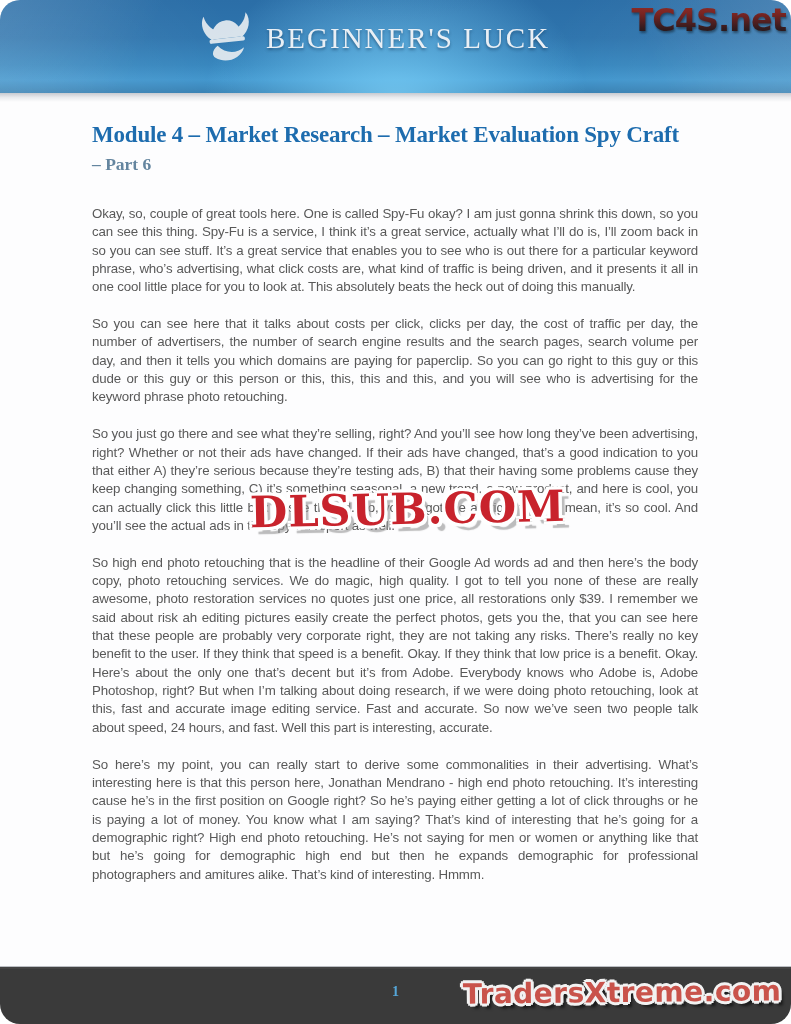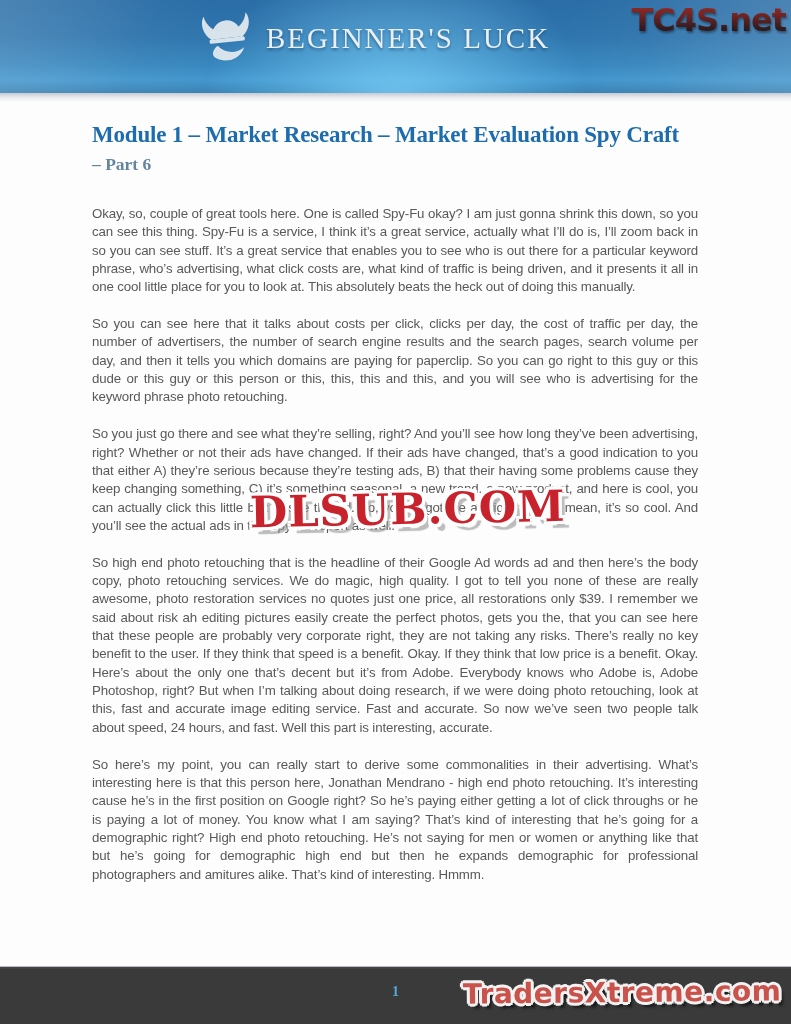--- a/index.html
+++ b/index.html
@@ -4,20 +4,21 @@
 <style>
   * { box-sizing: border-box; }
   html, body { margin: 0; padding: 0; background: #ffffff; }
   .page {
     position: relative;
     width: 791px;
     height: 1024px;
     overflow: hidden;
     background: #fdfdfe;
     font-family: "Liberation Sans", sans-serif;
+    border-radius: 20px;
   }
 
   
   .banner {
     position: absolute; top: 0; left: 0;
     width: 791px; height: 93px;
     background:
       radial-gradient(ellipse 310px 240px at 50% 112%, rgba(125,210,250,0.80), rgba(125,210,250,0) 62%),
       radial-gradient(circle 320px at 6% 160%, rgba(255,255,255,0.10), rgba(255,255,255,0) 70%),
       radial-gradient(circle 320px at 94% 160%, rgba(255,255,255,0.10), rgba(255,255,255,0) 70%),
@@ -138,21 +139,21 @@
           </g>
         </svg>
       </span>
       <span class="logo-text">BEGINNER'S LUCK</span>
     </div>
     <div class="tc4s">TC4S.net</div>
   </header>
   <div class="banner-shadow"></div>
 
   <main class="content">
-    <h1 class="title">Module 1 – Market Research – Market Evaluation Spy Craft</h1>
+    <h1 class="title">Module 4 – Market Research – Market Evaluation Spy Craft</h1>
     <h2 class="subtitle">– Part 6</h2>
     <div class="body-text">
         <p>Okay, so, couple of great tools here. One is called Spy-Fu okay? I am just gonna shrink this down, so you can see this thing. Spy-Fu is a service, I think it’s a great service, actually what I’ll do is, I’ll zoom back in so you can see stuff. It’s a great service that enables you to see who is out there for a particular keyword phrase, who’s advertising, what click costs are, what kind of traffic is being driven, and it presents it all in one cool little place for you to look at. This absolutely beats the heck out of doing this manually.</p>
         <p>So you can see here that it talks about costs per click, clicks per day, the cost of traffic per day, the number of advertisers, the number of search engine results and the search pages, search volume per day, and then it tells you which domains are paying for paperclip. So you can go right to this guy or this dude or this guy or this person or this, this, this and this, and you will see who is advertising for the keyword phrase photo retouching.</p>
         <p>So you just go there and see what they’re selling, right? And you’ll see how long they’ve been advertising, right? Whether or not their ads have changed. If their ads have changed, that’s a good indication to you that either A) they’re serious because they’re testing ads, B) that their having some problems cause they keep changing something, C) it’s something seasonal, a new trend, a new product, and here is cool, you can actually click this little box to see the ad. So, you’ve got the ad right there. I mean, it’s so cool. And you’ll see the actual ads in the Spy-Fu report as well.</p>
         <p>So high end photo retouching that is the headline of their Google Ad words ad and then here’s the body copy, photo retouching services. We do magic, high quality. I got to tell you none of these are really awesome, photo restoration services no quotes just one price, all restorations only $39. I remember we said about risk ah editing pictures easily create the perfect photos, gets you the, that you can see here that these people are probably very corporate right, they are not taking any risks. There’s really no key benefit to the user. If they think that speed is a benefit. Okay. If they think that low price is a benefit. Okay. Here’s about the only one that’s decent but it’s from Adobe. Everybody knows who Adobe is, Adobe Photoshop, right? But when I’m talking about doing research, if we were doing photo retouching, look at this, fast and accurate image editing service. Fast and accurate. So now we’ve seen two people talk about speed, 24 hours, and fast. Well this part is interesting, accurate.</p>
         <p>So here’s my point, you can really start to derive some commonalities in their advertising. What’s interesting here is that this person here, Jonathan Mendrano - high end photo retouching. It’s interesting cause he’s in the first position on Google right? So he’s paying either getting a lot of click throughs or he is paying a lot of money. You know what I am saying? That’s kind of interesting that he’s going for a demographic right? High end photo retouching. He’s not saying for men or women or anything like that but he’s going for demographic high end but then he expands demographic for professional photographers and amitures alike. That’s kind of interesting. Hmmm.</p>
       </div>
   </main>
 

